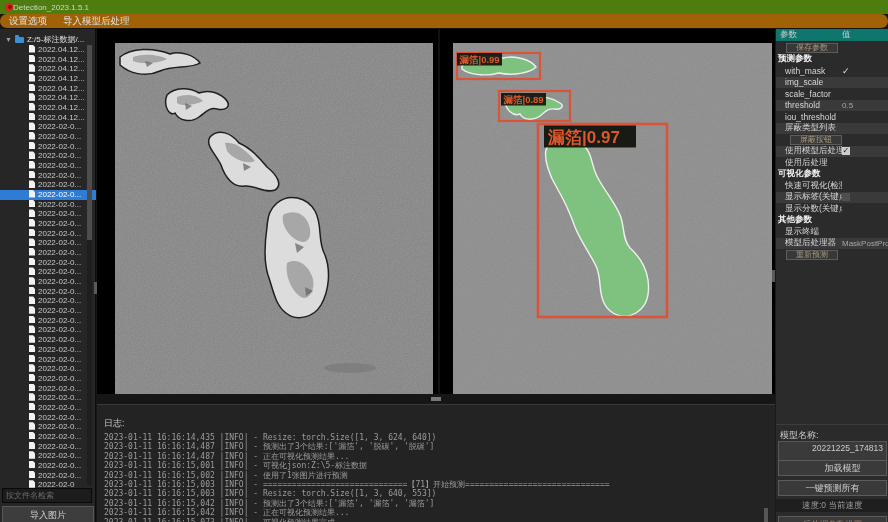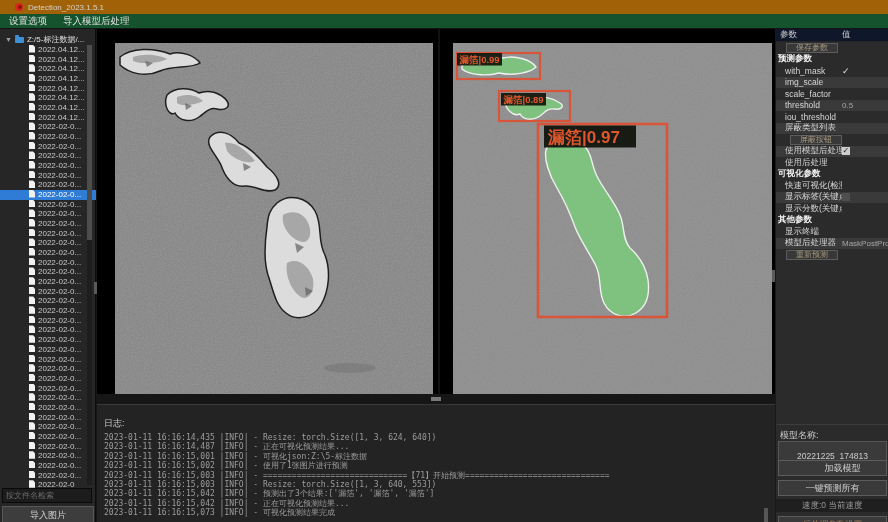--- a/index.html
+++ b/index.html
@@ -1,28 +1,28 @@
 <!DOCTYPE html>
 <html><head>
 <meta charset="utf-8">
 <style>
   * { box-sizing: border-box; margin: 0; padding: 0; }
   html,body { width:888px; height:522px; overflow:hidden; background:#161616;
     font-family:"Liberation Sans", sans-serif; position:relative; }
 
   
-  .titlebar{position:absolute;left:0;top:0;width:888px;height:14px;background:#a16207;
-    display:flex;align-items:center;gap:5px;padding-left:15px;}
+  .titlebar{position:absolute;left:0;top:0;width:888px;height:14px;background:#4d7c0f;
+    display:flex;align-items:center;padding-left:5px;}
   .logo{width:8px;height:8px;border-radius:50%;background:#d9261c;flex:none;position:relative;}
   .logo::after{content:'';position:absolute;left:3px;top:2px;width:4px;height:4px;border-radius:50%;background:#8c120c;}
   .title-text{font-size:8px;color:#d2d2d2;}
 
   
-  .menubar{position:absolute;left:0;top:14px;width:888px;height:15px;background:#14532d;
-    border-bottom:1px solid #141414;display:flex;align-items:center;gap:16px;padding-left:9px;}
+  .menubar{position:absolute;left:0;top:14px;width:888px;height:15px;background:#a16207;
+    border-bottom:1px solid #141414;display:flex;align-items:center;gap:16px;padding-left:9px;border-radius:7px;}
   .menu-item{font-size:9.5px;color:#e2e2e2;cursor:default;}
 
   
   .left-panel{position:absolute;left:0;top:29px;width:96px;height:493px;background:#262626;
     border-right:1px solid #0c0c0c;}
   .tree{position:absolute;left:0;top:4px;width:96px;height:456px;overflow:hidden;}
   .tree-root{display:flex;align-items:center;height:12px;gap:3px;padding-left:5px;
     font-size:8px;color:#e0e0e0;white-space:nowrap;}
   .caret{color:#9a9a9a;font-size:7px;line-height:7px;}
   .folder-icon{width:9px;height:6px;background:#3f8fd4;border-radius:1px;position:relative;flex:none;margin-top:1px;}
@@ -50,41 +50,41 @@
   .log-panel{position:absolute;left:0;top:375px;width:678px;height:118px;background:#232323;
     border-top:1px solid #3a3a3a;padding:12px 0 0 7px;overflow:hidden;}
   .log-title{font-size:9px;color:#c6c6c6;margin-bottom:3px;}
   .log-line{font-family:"DejaVu Sans Mono",monospace;font-size:8px;color:#9c9c9c;
     line-height:9.4px;white-space:pre;overflow:hidden;}
   .log-scroll{position:absolute;right:7px;bottom:0;width:4px;height:14px;background:#565656;}
 
   
   .right-panel{position:absolute;left:775px;top:29px;width:113px;height:493px;background:#2b2b2b;
     border-left:1px solid #191919;overflow:hidden;}
-  .ptable-header{display:flex;align-items:center;height:13px;background:#0f172a;
+  .ptable-header{display:flex;align-items:center;height:13px;background:#0f766e;
     border-bottom:1px solid #262626;font-size:8.5px;color:#cccccc;}
   .ph-param{padding-left:4px;width:66px;flex:none;}
   .prow{display:flex;align-items:center;height:11.5px;font-size:8.5px;color:#d6d6d6;}
   .prow.shaded{background:#3a3a3a;}
   .prow.section{font-weight:bold;color:#f2f2f2;}
   .plabel{padding-left:9px;width:66px;flex:none;white-space:nowrap;overflow:hidden;}
   .prow.section .plabel{padding-left:2px;width:auto;}
   .pvalue{font-size:8px;color:#a6a6a6;white-space:nowrap;}
   .pvalue.check{color:#e0e0e0;font-size:9px;}
   .pbtn{margin-left:10px;height:10px;background:#383838;border:1px solid #5c5c5c;
     color:#a79a80;font-size:8px;line-height:7px;padding:0 9px;}
   .pbtn.indent{margin-left:14px;}
   .cb{width:8px;height:8px;background:#4f4f4f;flex:none;position:relative;}
   .cb.checked{background:#cdcdcd;}
   .cb.checked::after{content:'✓';position:absolute;left:0.5px;top:-1.5px;font-size:8px;color:#151515;}
 
   .model-sep{position:absolute;left:0;top:395px;width:113px;height:1px;background:#3c3c3c;}
   .model-label{position:absolute;left:4px;top:400px;font-size:9px;color:#cccccc;}
   .model-field{position:absolute;left:2px;top:412px;width:109px;height:28px;background:#3a3a3a;
-    border:1px solid #565656;color:#cccccc;font-size:8.5px;line-height:12px;text-align:center;padding:8px 3px;
+    border:1px solid #565656;color:#cccccc;font-size:8.5px;line-height:12px;text-align:right;padding:0 3px;
     white-space:nowrap;overflow:hidden;}
   .rbtn{position:absolute;left:2px;width:109px;height:16px;background:#3a3a3a;
     border:1px solid #5c5c5c;color:#cfcfcf;font-size:9px;line-height:13px;text-align:center;
     white-space:nowrap;overflow:hidden;}
   .load-btn{top:431px;padding-left:20px;}
   .predict-btn{top:451px;}
   .speed-row{position:absolute;left:0;top:470px;width:113px;height:13px;background:#1f1f1f;
     font-size:8.5px;color:#9a9a9a;line-height:13px;padding-left:26px;white-space:nowrap;}
   .bottom-btn{top:487px;height:16px;color:#a08060;font-size:8.5px;}
 
@@ -372,20 +372,21 @@
   </svg>
 
   <div class="h-splitter">
     <div class="h-grip"></div>
   </div>
 
   <div class="log-panel">
     <div class="log-title">日志:</div>
     <div>
         <div class="log-line">2023-01-11 16:16:14,435 |INFO| - Resize: torch.Size([1, 3, 624, 640])</div>
+        <div class="log-line">2023-01-11 16:16:14,487 |INFO| - 预测出了3个结果:['漏箔', '脱碳', '脱碳']</div>
         <div class="log-line">2023-01-11 16:16:14,487 |INFO| - 正在可视化预测结果...</div>
         <div class="log-line">2023-01-11 16:16:15,001 |INFO| - 可视化json:Z:\5-标注数据</div>
         <div class="log-line">2023-01-11 16:16:15,002 |INFO| - 使用了1张图片进行预测</div>
         <div class="log-line">2023-01-11 16:16:15,003 |INFO| - ==============================【71】开始预测==============================</div>
         <div class="log-line">2023-01-11 16:16:15,003 |INFO| - Resize: torch.Size([1, 3, 640, 553])</div>
         <div class="log-line">2023-01-11 16:16:15,042 |INFO| - 预测出了3个结果:['漏箔', '漏箔', '漏箔']</div>
         <div class="log-line">2023-01-11 16:16:15,042 |INFO| - 正在可视化预测结果...</div>
         <div class="log-line">2023-01-11 16:16:15,073 |INFO| - 可视化预测结果完成</div>
       </div>
     <div class="log-scroll"></div>

